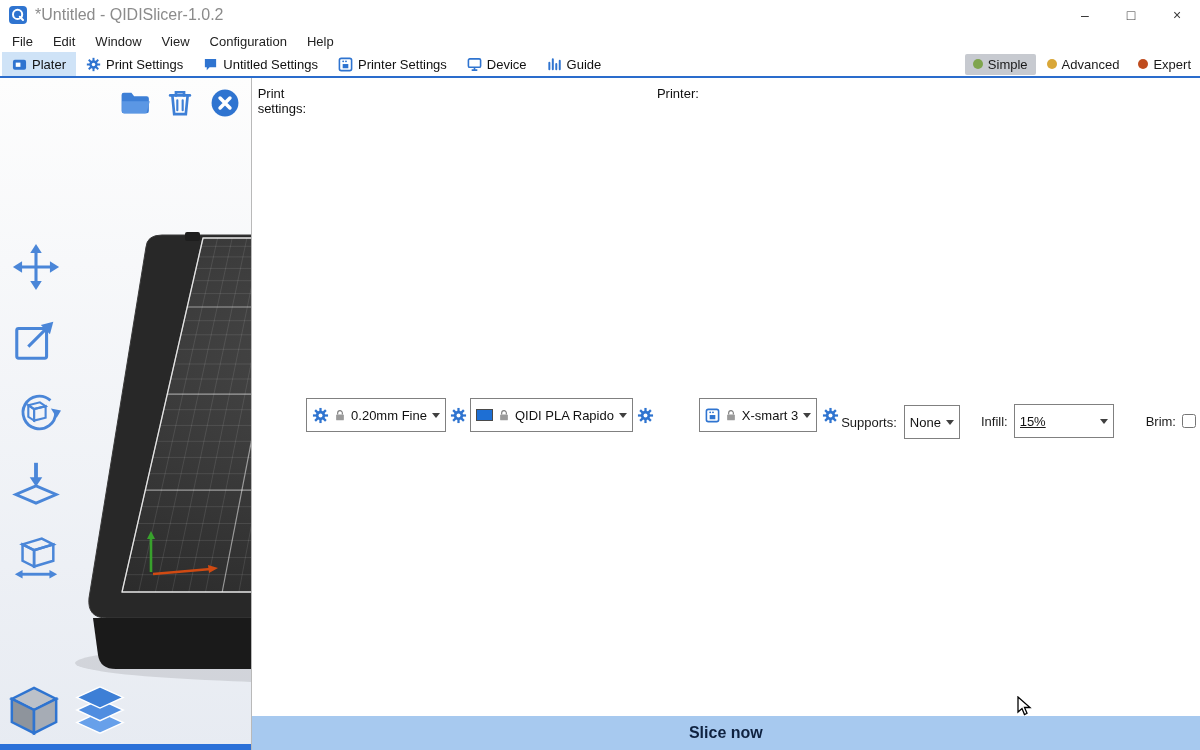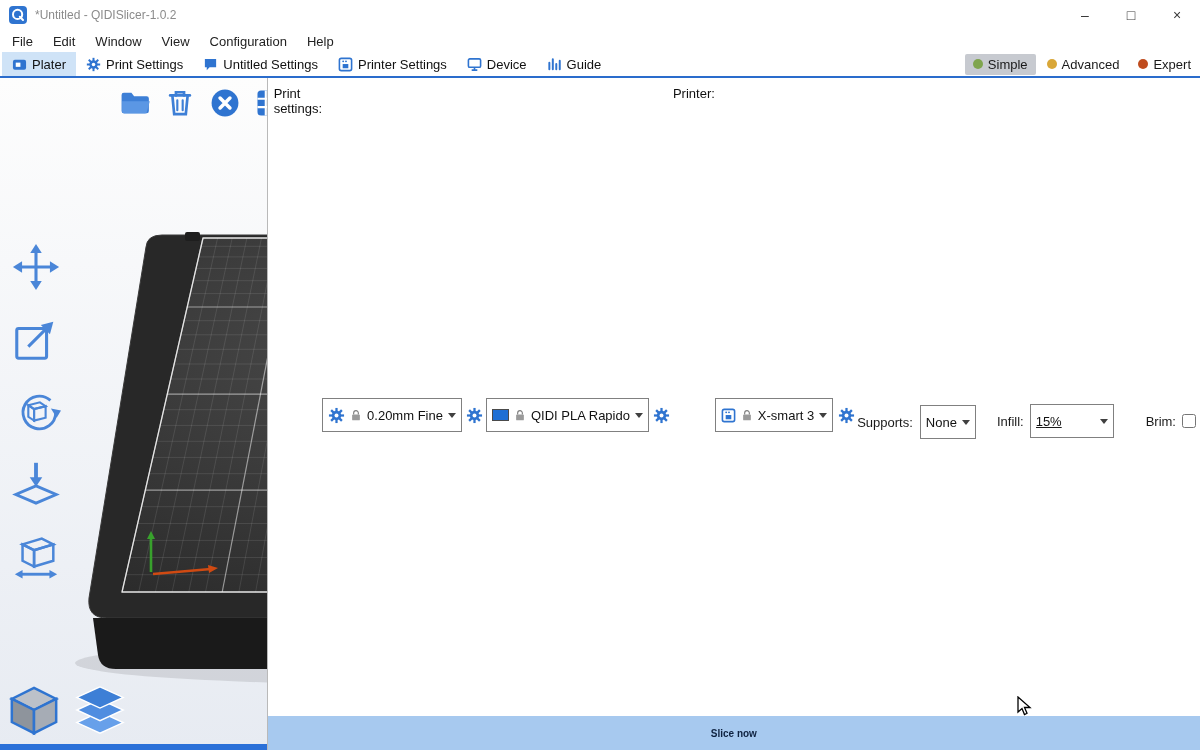--- a/index.html
+++ b/index.html
@@ -6,21 +6,21 @@
   html,body { margin:0; padding:0; }
   body {
     width:1200px; height:750px; overflow:hidden; position:relative;
     font-family:"Liberation Sans","DejaVu Sans",sans-serif;
     background:#ffffff; font-size:13px; color:#1a1a1a;
     -webkit-font-smoothing:antialiased;
   }
   
   .titlebar { height:30px; display:flex; align-items:center; padding-left:9px; background:#fff; }
   .logo { width:18px; height:18px; display:inline-flex; }
-  .wtitle { color:#8b8b8b; font-size:12px; margin-left:8px; }
+  .wtitle { color:#8b8b8b; font-size:16px; margin-left:8px; }
   .wincontrols { margin-left:auto; display:flex; height:100%; }
   .winbtn { width:46px; display:flex; align-items:center; justify-content:center; color:#3a3a3a; font-size:14px; cursor:default; }
   
   .menubar { height:22px; display:flex; align-items:center; padding-left:2px; background:#fff; }
   .menuitem { padding:0 10px; color:#222; }
   
   .tabbar { height:26px; display:flex; align-items:stretch; background:#fff; border-bottom:2px solid #2a6ccc; padding-left:2px; }
   .tab { display:flex; align-items:center; gap:5px; padding:0 10px; color:#111; white-space:nowrap;justify-content:flex-end; }
   .tab.active { background:#cfe3f7; }
   .tabicon { width:15px; height:15px; display:inline-flex; color:#2f74d0; }
@@ -54,25 +54,25 @@
   .combo .ctext { color:#111; white-space:nowrap; overflow:hidden; }
   .chev { width:0; height:0; border-left:4px solid transparent; border-right:4px solid transparent; border-top:5px solid #404040; margin-left:auto; }
   .gearbtn { width:22px; display:flex; justify-content:center; margin-left:2px; color:#2f74d0; }
   .gearbtn svg, .combo-gear svg { width:17px; height:17px; }
   .combo-gear { color:#2f74d0; display:inline-flex; }
   .lock { display:inline-flex; } .lock svg { width:12px; height:13px; }
   .swatch { width:17px; height:12px; border:1px solid #4a4a4a; background:#1e6fd4; }
   .pico { display:inline-flex; color:#2f74d0; } .pico svg { width:15px; height:15px; }
   .supports-row { display:flex; align-items:center; gap:7px; margin-top:11px; padding-right:21px; }
   .infill-row { display:flex; align-items:center; gap:6px; margin-top:9px; }
-  .combo.small { flex:none; width:84px;text-decoration:underline; }
+  .combo.small { flex:none; width:100px;text-decoration:underline; }
   .brim-label { margin-left:26px; }
   input.cb { width:14px; height:14px; margin:0; accent-color:#2f74d0; }
   .slice { position:absolute; left:0; right:0; bottom:0; height:34px; background:#a7c9ef; border:none;
-           font-family:inherit; font-size:10px; font-weight:bold; color:#0f2240; cursor:pointer; }
+           font-family:inherit; font-size:16px; font-weight:bold; color:#0f2240; cursor:pointer; }
   
   .cursor { position:absolute; left:1016px; top:696px; width:20px; height:20px; z-index:50; pointer-events:none; }
   .hiddefs { position:absolute; width:0; height:0; }
 </style>
 </head>
 <body>
 
 <svg class="hiddefs" aria-hidden="true">
   <defs>
     <g id="gear">

